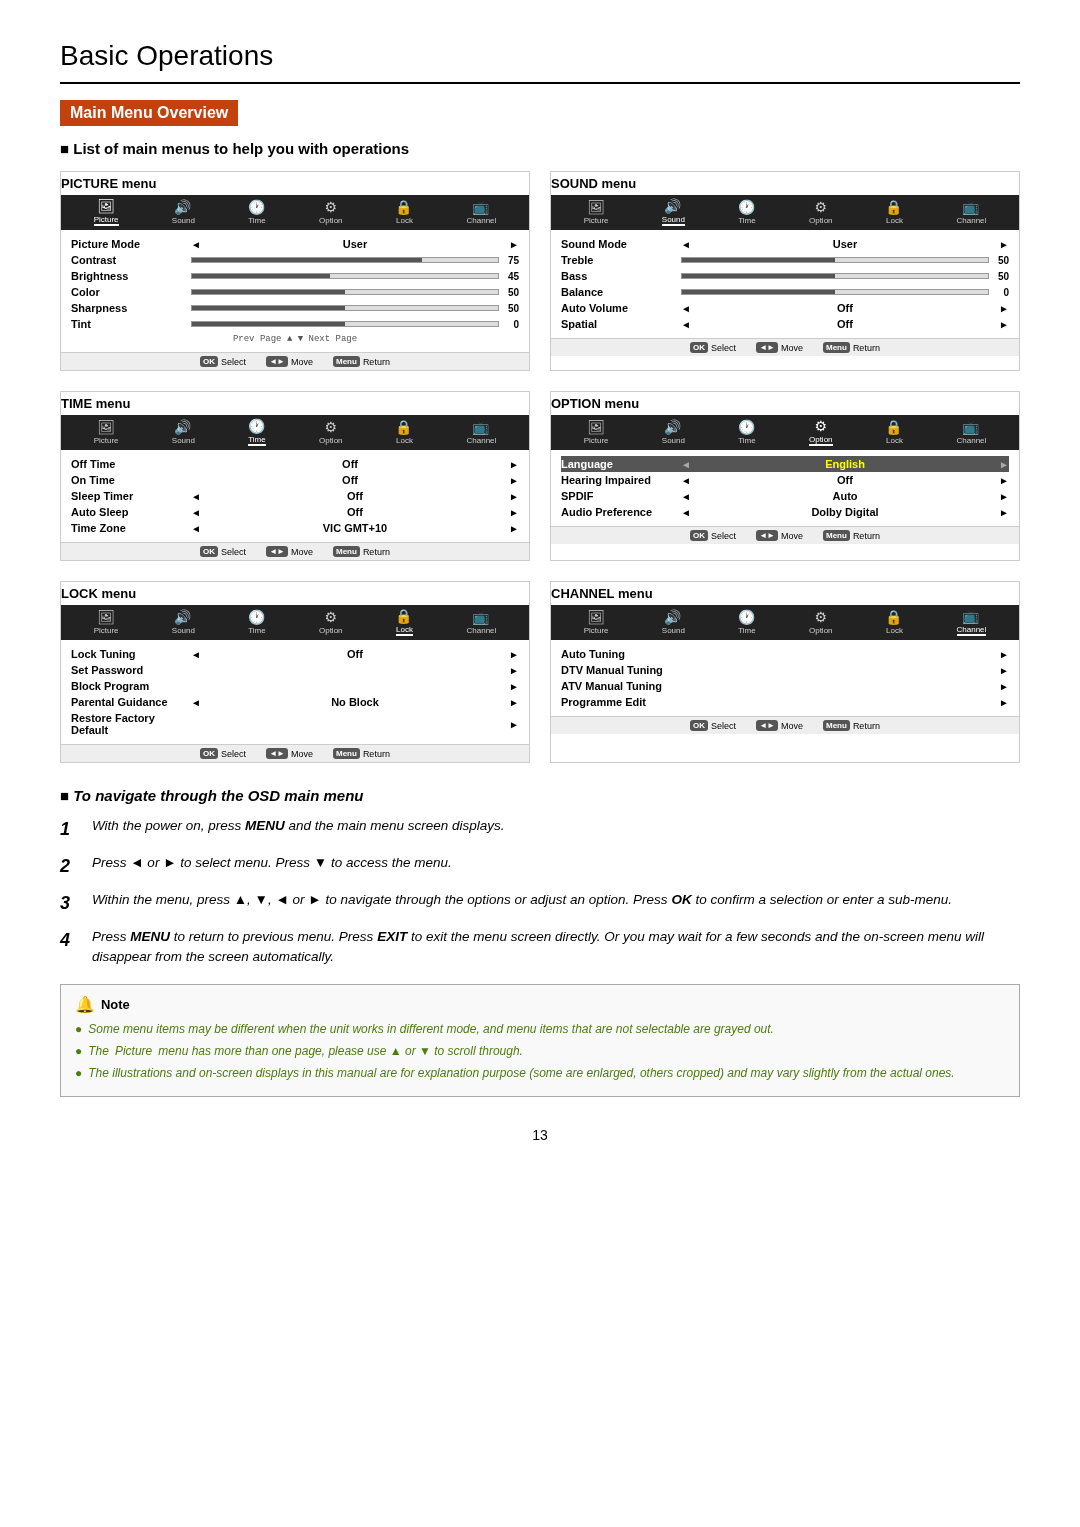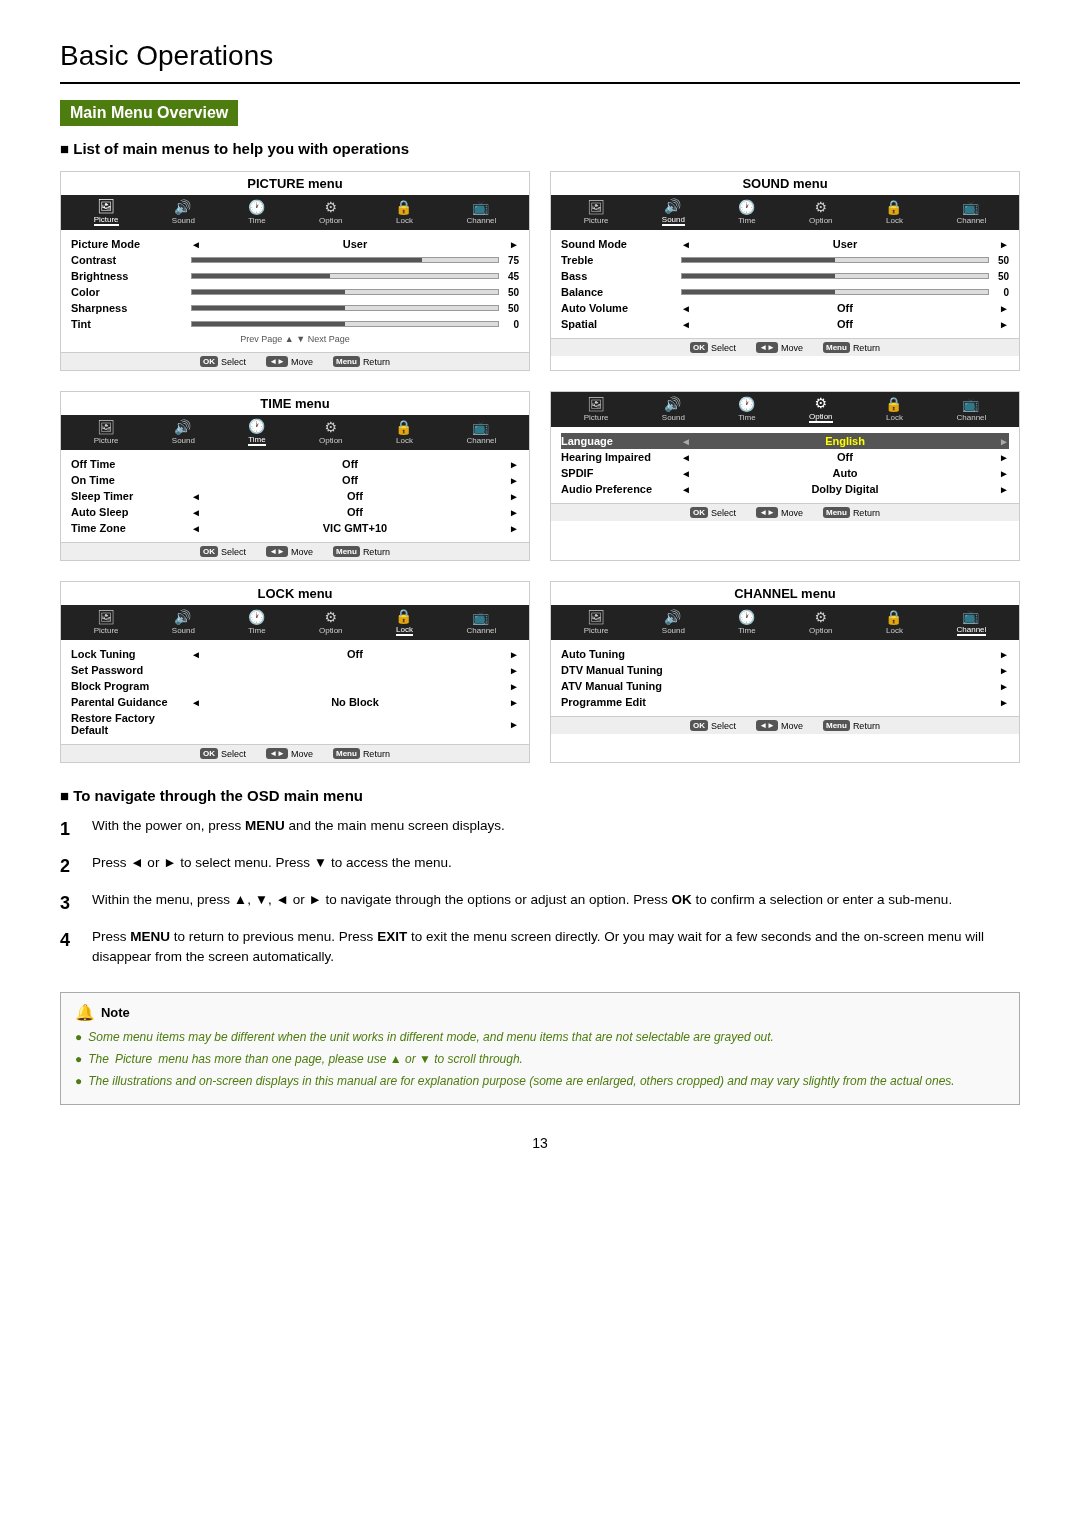--- a/index.html
+++ b/index.html
@@ -11,21 +11,21 @@
       font-size: 14px;
       color: #000;
       padding: 40px 60px;
     }
     h1.page-title {
       font-size: 28px;
       font-weight: normal;
       margin-bottom: 10px;
     }
     .section-header {
-      background: #4d7c0f;
+      background: #c2410c;
       color: #fff;
       font-size: 16px;
       font-weight: bold;
       padding: 4px 10px;
       display: inline-block;
       margin-bottom: 14px;
     }
     .subtitle {
       font-size: 15px;
       font-weight: bold;
@@ -39,21 +39,20 @@
       grid-template-columns: 1fr 1fr;
       gap: 20px;
       margin-bottom: 24px;
     }
     .menu-box {
       border: 1px solid #ccc;
     }
     .menu-title {
       font-size: 13px;
       font-weight: bold;
-      text-align: center;
       padding: 4px 0;
     }
     .menu-nav-bar {
       background: #222;
       display: flex;
       align-items: center;
       justify-content: space-around;
       padding: 4px 6px;
     }
     .nav-item {
@@ -146,36 +145,38 @@
       border-radius: 3px;
       font-size: 8px;
       padding: 1px 3px;
       font-weight: bold;
     }
     .prev-next-row {
       text-align: center;
       font-size: 9px;
       color: #555;
       padding: 2px 0;
+      font-family: Liberation Mono, monospace;
     }
     .highlighted-row {
       background: #555;
       color: #fff;
     }
     .highlighted-row .label, .highlighted-row .value {
       color: #fff;
     }
     .menu-row.highlighted-row .label {
       font-weight: bold;
       color: #fff;
     }
 
     .nav-section {
       margin-top: 10px;
-      margin-bottom: 24px;
+      margin-bottom: 16px;
+      font-style: italic;
     }
     .nav-section-title {
       font-size: 15px;
       font-weight: bold;
       margin-bottom: 12px;
     }
     .nav-section-title::before {
       content: '■ ';
     }
     .step-list {
@@ -514,20 +515,21 @@
           <span> Move</span>
         </div>
       <div class="footer-item">
           <span class="footer-btn">Menu</span>
           <span> Return</span>
         </div>
     </div>
   </div>
 
   <div class="menu-box">
+    <div class="menu-title">OPTION menu</div>
     <div class="menu-nav-bar">
       <div class="nav-item">
         <span class="nav-icon">🖼</span>
         <span class="nav-label">Picture</span>
       </div>
       <div class="nav-item">
         <span class="nav-icon">🔊</span>
         <span class="nav-label">Sound</span>
       </div>
       <div class="nav-item">

